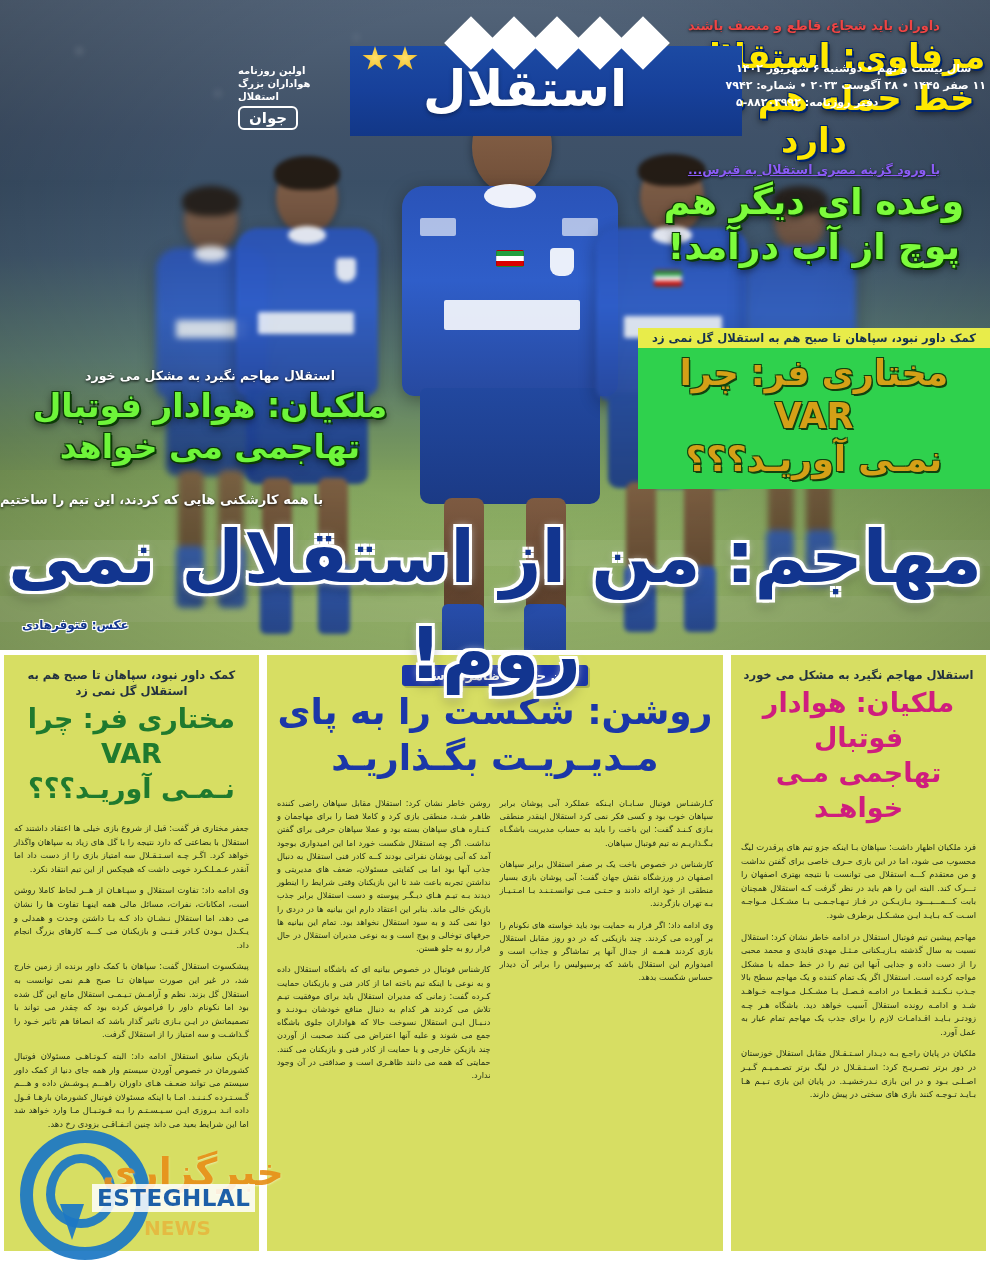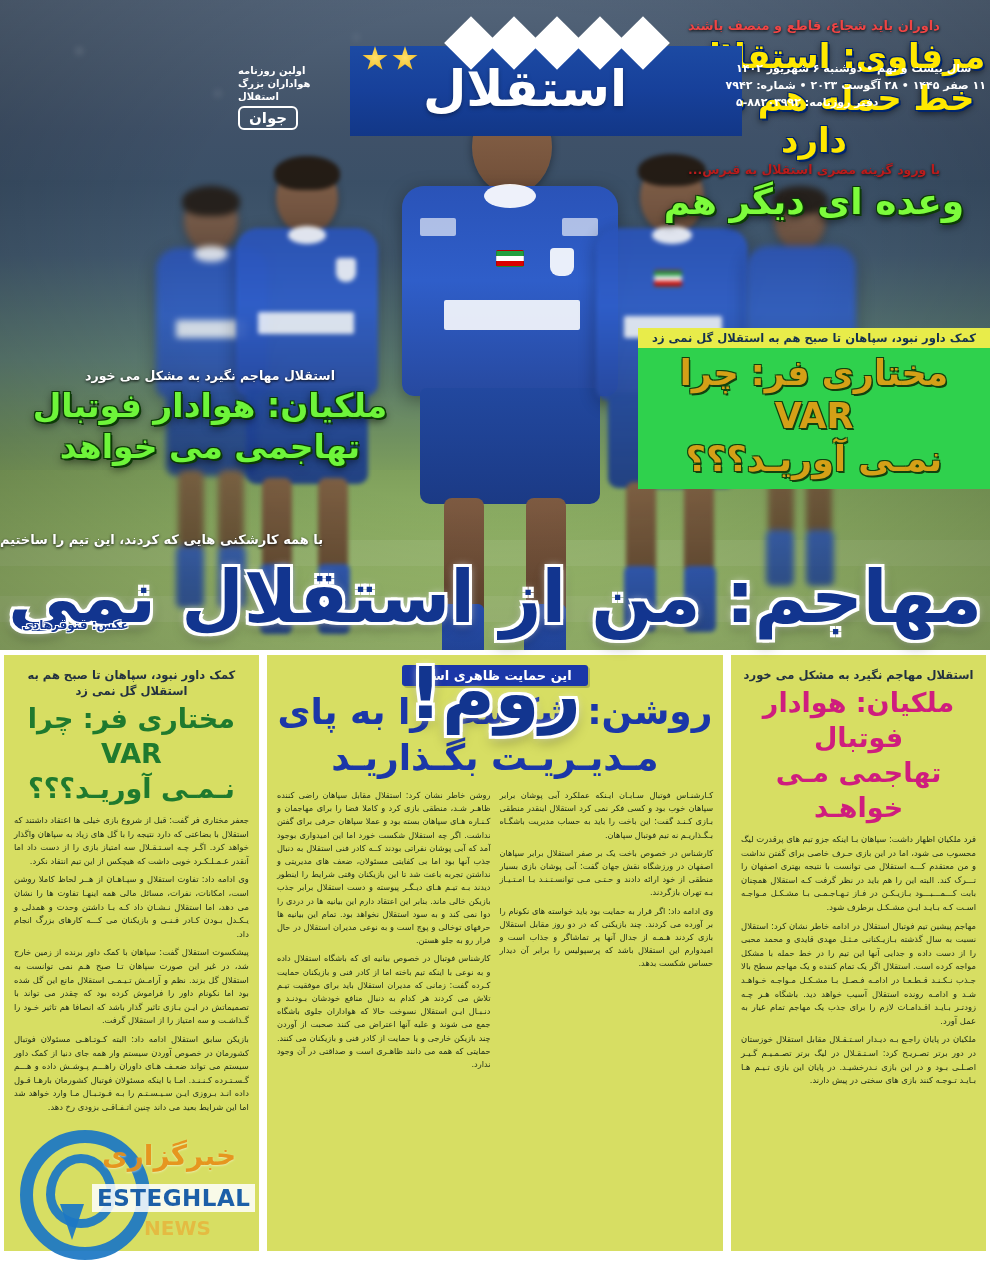--- a/index.html
+++ b/index.html
@@ -76,42 +76,42 @@
       font-size:11px;line-height:17px;font-weight:bold;direction:rtl;z-index:7;padding-left:6px;}
   .mast-dates div{white-space:nowrap;}
 
   .hl1{position:absolute;right:0;top:16px;width:352px;z-index:5;}
   .hl1 .kick{color:#ef4444;font-size:13px;font-weight:bold;text-align:center;
      text-shadow:0 1px 3px rgba(0,0,0,.9);padding:2px 8px;}
   .hl1 .big{color:#ffe800;font-size:34px;font-weight:bold;text-align:center;line-height:42px;
      text-shadow:2px 2px 0 #00256e,-1px -1px 0 #00256e,1px -1px 0 #00256e,-1px 1px 0 #00256e,0 3px 7px rgba(0,0,0,.7);}
 
   .hl2{position:absolute;right:0;top:160px;width:352px;z-index:5;}
-  .hl2 .kick{color:#b91c1c;font-size:12.5px;font-weight:bold;text-align:center;
-     text-shadow:0 1px 3px rgba(0,0,0,.9);padding:2px 8px;}
+  .hl2 .kick{color:#8b5cf6;font-size:12.5px;font-weight:bold;text-align:center;
+     text-shadow:0 1px 3px rgba(0,0,0,.9);padding:2px 8px;text-decoration:underline;}
   .hl2 .big{color:#7dfc3c;font-size:36px;font-weight:bold;text-align:center;line-height:45px;
      text-shadow:2px 2px 0 #0c3b06,-1px -1px 0 #0c3b06,1px -1px 0 #0c3b06,-1px 1px 0 #0c3b06,0 3px 8px rgba(0,0,0,.75);}
 
   .hl3{position:absolute;right:0;top:328px;width:352px;z-index:5;}
   .hl3 .kick{background:#e8ec4a;color:#14304e;font-size:11.5px;font-weight:bold;text-align:center;
      padding:3px 8px;white-space:nowrap;overflow:hidden;}
   .hl3 .greenbox{background:#2fd14d;padding:4px 6px 8px;}
   .hl3 .big{color:#d4a017;font-size:35px;font-weight:bold;text-align:center;line-height:43px;
      text-shadow:1.5px 1.5px 0 #12420f,-1px -1px 0 #12420f,1px -1px 0 #12420f,-1px 1px 0 #12420f;}
 
   
   .hl4{position:absolute;left:0;top:366px;width:420px;z-index:5;text-align:center;}
   .hl4 .kick{color:#ffffff;font-size:12.5px;font-weight:bold;text-shadow:0 1px 3px rgba(0,0,0,.95);padding:2px 6px;}
   .hl4 .big{color:#6ef53a;font-size:33px;font-weight:bold;line-height:41px;
      text-shadow:2px 2px 0 #0c3b06,-1.2px -1.2px 0 #0c3b06,1.2px -1.2px 0 #0c3b06,-1.2px 1.2px 0 #0c3b06,0 3px 8px rgba(0,0,0,.7);}
 
   
   .mainhl{position:absolute;left:0;top:492px;width:990px;z-index:5;text-align:center;}
   .mainhl .kick{color:#ffffff;font-size:13px;font-weight:bold;text-align:left;padding:0 28px 2px 0;
-     text-shadow:0 1px 3px rgba(0,0,0,.9);direction:rtl;margin-top:40px;}
+     text-shadow:0 1px 3px rgba(0,0,0,.9);direction:rtl;}
   .mainhl .big{color:#12358f;font-size:72px;font-weight:bold;line-height:96px;letter-spacing:-1px;
      text-shadow:3px 3px 0 #ffffff,-3px -3px 0 #ffffff,3px -3px 0 #ffffff,-3px 3px 0 #ffffff,
                  0 0 10px #ffffff,0 6px 14px rgba(0,0,0,.35);}
   .photocredit{position:absolute;left:0;top:618px;width:990px;text-align:left;padding-left:22px;
      color:#12358f;font-size:12px;font-weight:bold;z-index:6;
      text-shadow:1px 1px 0 #fff,-1px -1px 0 #fff,1px -1px 0 #fff,-1px 1px 0 #fff;}
 
   
   .bottom{position:absolute;left:0;top:650px;width:990px;height:630px;background:#ffffff;
           display:flex;flex-direction:row;gap:0;}
@@ -133,34 +133,34 @@
   .col-mid .cbig{color:#1b37a8;font-size:36px;line-height:46px;letter-spacing:-1px;}
 
   .col-right .ckick{color:#23313f;}
   .col-right .cbig{color:#1f7a2e;font-size:27px;line-height:35px;}
 
   
   .body-cols{margin-top:8px;display:flex;flex-direction:row;gap:9px;}
   .bcol{flex:1;}
   .btext{font-size:8.4px;line-height:13.6px;color:#1d2a16;text-align:justify;
          direction:rtl;font-family:"DejaVu Sans","Liberation Sans",sans-serif;}
-  .btext p{margin:0 0 5px;}
+  .btext p{margin:8px 0 5px;}
   .col-mid .btext{font-size:8.2px;line-height:13.2px;}
 
   
   .watermark{position:absolute;left:14px;top:1122px;width:230px;height:130px;z-index:20;
              pointer-events:none;}
   .wm-pin{position:absolute;left:6px;top:8px;width:104px;height:112px;}
   .wm-ring{position:absolute;left:0;top:0;width:104px;height:104px;border:13px solid #1c77c4;
            border-radius:50%;opacity:.93;}
   .wm-ring2{position:absolute;left:26px;top:24px;width:52px;height:56px;
            border:9px solid #1c77c4;border-radius:50% 50% 50% 50%/55% 55% 45% 45%;opacity:.93;}
   .wm-tail{position:absolute;left:40px;top:74px;width:24px;height:36px;background:#1c77c4;
            clip-path:polygon(0 0,100% 0,50% 100%);opacity:.93;}
-  .wm-fa{position:absolute;left:88px;top:17px;font-size:28px;font-weight:bold;color:#e8901a;
+  .wm-fa{position:absolute;left:88px;top:28px;font-size:38px;font-weight:bold;color:#e8901a;
          opacity:.92;letter-spacing:-1px;text-shadow:0 1px 2px rgba(255,255,255,.5);}
   .wm-en{position:absolute;left:78px;top:62px;background:rgba(255,255,255,.85);
          color:#1c5fa8;font-size:23px;font-weight:bold;letter-spacing:.5px;padding:1px 5px;}
   .wm-news{position:absolute;left:86px;top:94px;font-size:20px;font-weight:bold;color:#e8b33a;opacity:.8;margin-left:44px;}
 
   
   .hero-vignette{position:absolute;inset:0;pointer-events:none;
       background:radial-gradient(ellipse at 50% 40%, rgba(0,0,0,0) 45%, rgba(0,0,0,.22) 100%);}
 </style>
 </head>
@@ -276,20 +276,21 @@
 
   <div class="hl1">
     <div class="kick">داوران باید شجاع، قاطع و منصف باشند</div>
     <div class="big">مرفاوی: استقلال در</div>
     <div class="big">خط حمله هم ضعف دارد</div>
   </div>
 
   <div class="hl2">
     <div class="kick">با ورود گزینه مصری استقلال به قبرس...</div>
     <div class="big">وعده ای دیگر هم</div>
+    <div class="big">پوچ از آب درآمد!</div>
   </div>
 
   <div class="hl3">
     <div class="kick">کمک داور نبود، سپاهان تا صبح هم به استقلال گل نمی زد</div>
     <div class="greenbox">
       <div class="big">مختاری فر: چرا VAR</div>
       <div class="big">نمـی آوریـد؟؟؟</div>
     </div>
   </div>
 

